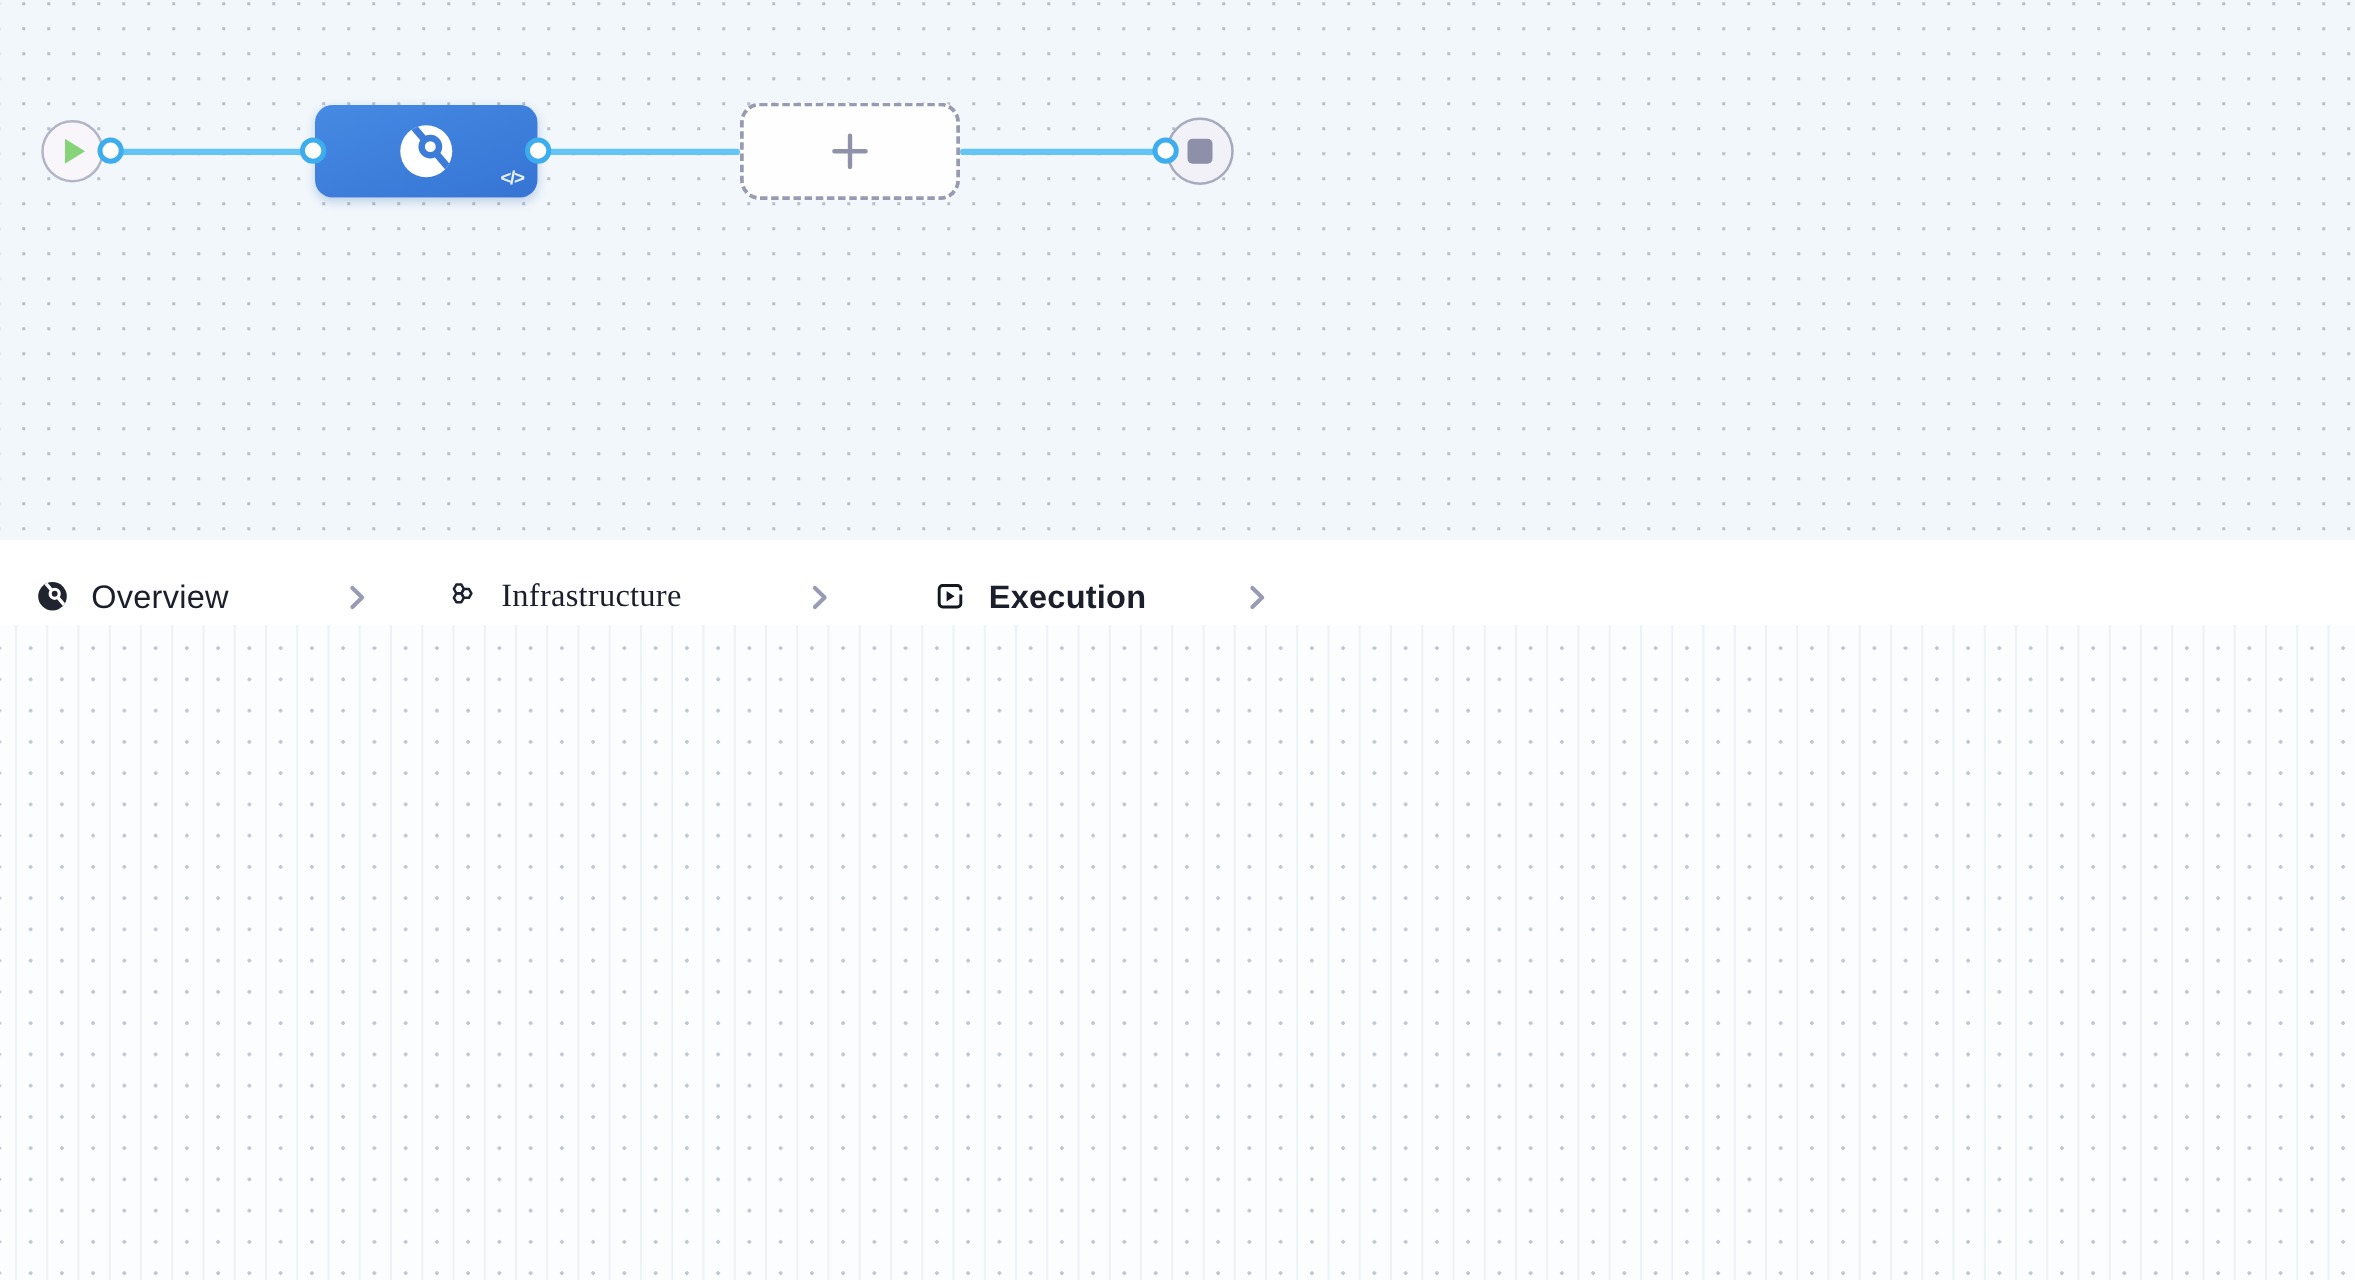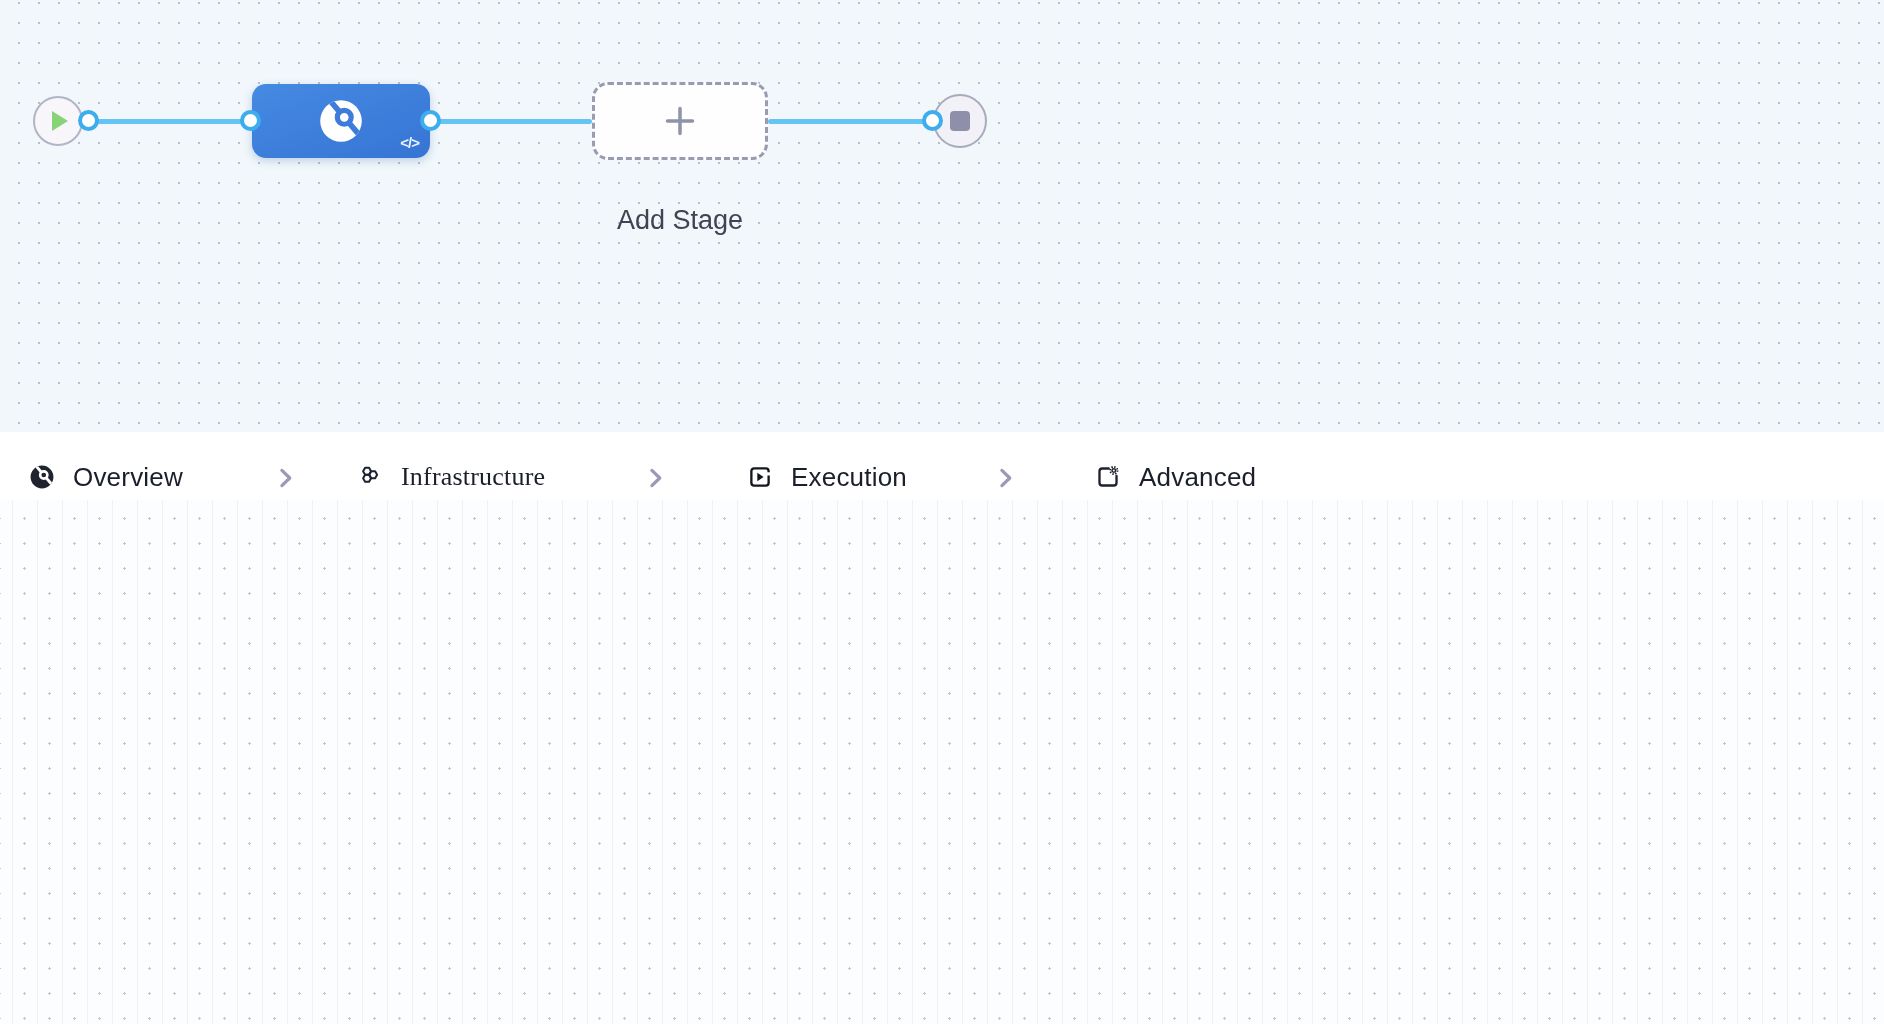--- a/index.html
+++ b/index.html
@@ -25,21 +25,21 @@
     background-position:12px 6px, 12px 0;
   }
 
   
   #tab-bar {
     position:absolute; top:447px; left:0; width:1884px; height:68px;
     background:#ffffff; border-bottom:1px solid #e7eaee;
   }
   .tab { position:absolute; top:0; height:60px; display:flex; align-items:center; gap:17px; cursor:pointer; }
   .tab-label { font-size:26px; color:#1b1f2b; font-weight:500; letter-spacing:.2px; white-space:nowrap; }
-  .tab-label.active { font-weight:400; }
+  .tab-label.active { font-weight:700; }
   .tab-sep { position:absolute; top:17px; width:28px; height:28px; }
   #tab-underline { position:absolute; left:693px; bottom:0; width:282px; height:9px; background:#2b6ce0; border-radius:6px 6px 0 0; }
 
   
   .edge { position:absolute; height:5px; background:#64c5f4; border-radius:3px; z-index:1; }
   .port { position:absolute; width:21px; height:21px; border:4.5px solid #3dadee; background:#ffffff; border-radius:50%; z-index:4; }
   .terminal-node { position:absolute; border-radius:50%; z-index:2; display:flex; align-items:center; justify-content:center; }
   .start-node { background:#f8f6fb; border:2.5px solid #b2b5c6; }
   .end-node   { background:#f3f1f8; border:2.5px solid #a8abbd; }
   .play-tri { width:0; height:0; border-style:solid; border-color:transparent; margin-left:7px; }
@@ -100,21 +100,20 @@
       <span class="code-badge on-blue">&lt;/&gt;</span>
     </div>
 
     <div class="dashed-box" style="left:592px; top:82px; width:176px; height:78px; border-radius:16px;">
       <span style="display:flex;">
         <svg width="40" height="40" viewBox="0 0 24 24">
           <path d="M12 4.5 V19.5 M4.5 12 H19.5" stroke="#8f92a8" stroke-width="2.1" stroke-linecap="round" fill="none"></path>
         </svg>
       </span>
     </div>
-    <div class="node-label" style="left:580px; top:199px;">Add Stage</div>
 
     <div class="terminal-node end-node" style="left:933px; top:94px; width:54px; height:54px;">
       <div class="stop-sq" style="width:20px; height:20px; border-radius:4px;"></div>
     </div>
 
     <div class="port" style="left:78px;  top:110px;"></div>
     <div class="port" style="left:240px; top:110px;"></div>
     <div class="port" style="left:420px; top:110px;"></div>
     <div class="port" style="left:922px; top:110px;"></div>
   </div>
@@ -171,31 +170,20 @@
       </span>
       <span class="tab-label active">Execution</span>
     </div>
 
     <span class="tab-sep" style="left:992px;">
       <svg width="28" height="28" viewBox="0 0 24 24">
         <path d="M8.5 5.5 L15.2 12 L8.5 18.5" stroke="#989bb3" stroke-width="2.8" fill="none" stroke-linecap="round" stroke-linejoin="round"></path>
       </svg>
     </span>
 
-    <div class="tab" style="left:1094px;">
-      <span style="display:flex;">
-        <svg width="28" height="28" viewBox="0 0 24 24">
-          <path d="M12.6 4.7 H7.1 A2.4 2.4 0 0 0 4.7 7.1 V16.9 A2.4 2.4 0 0 0 7.1 19.3 H16.9 A2.4 2.4 0 0 0 19.3 16.9 V11" fill="none" stroke="#1d2130" stroke-width="2" stroke-linecap="round"></path>
-          <circle cx="17" cy="6.4" r="3.1" fill="none" stroke="#1d2130" stroke-width="1.7" stroke-dasharray="1.15 1.28"></circle>
-          <circle cx="17" cy="6.4" r="2.1" fill="#1d2130"></circle>
-          <circle cx="17" cy="6.4" r="0.85" fill="#ffffff"></circle>
-        </svg>
-      </span>
-      <span class="tab-label">Advanced</span>
-    </div>
 
     <div id="tab-underline"></div>
   </div>
 
   <div id="step-canvas" class="canvas">
 
     
     
     
     

